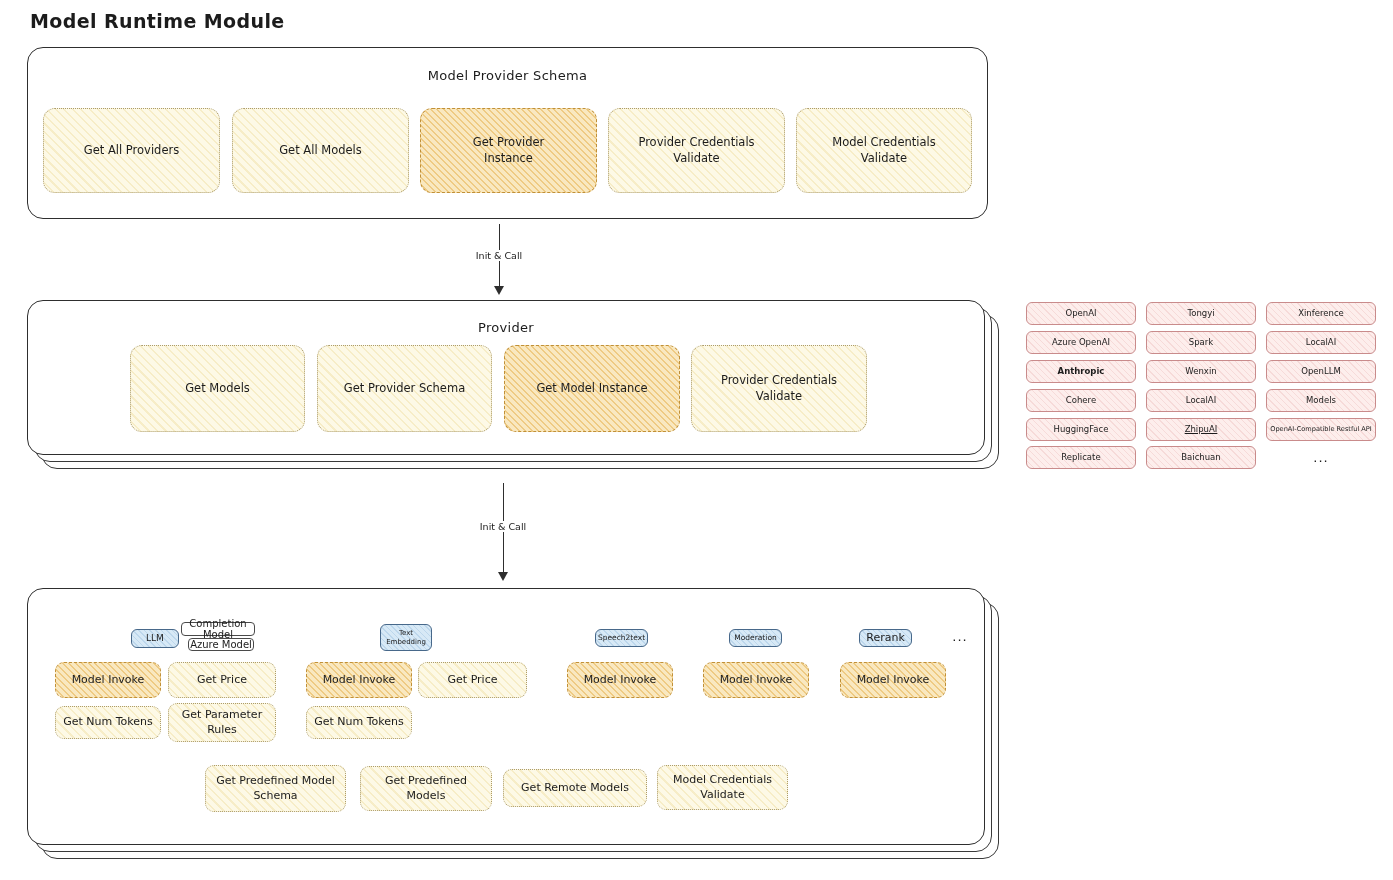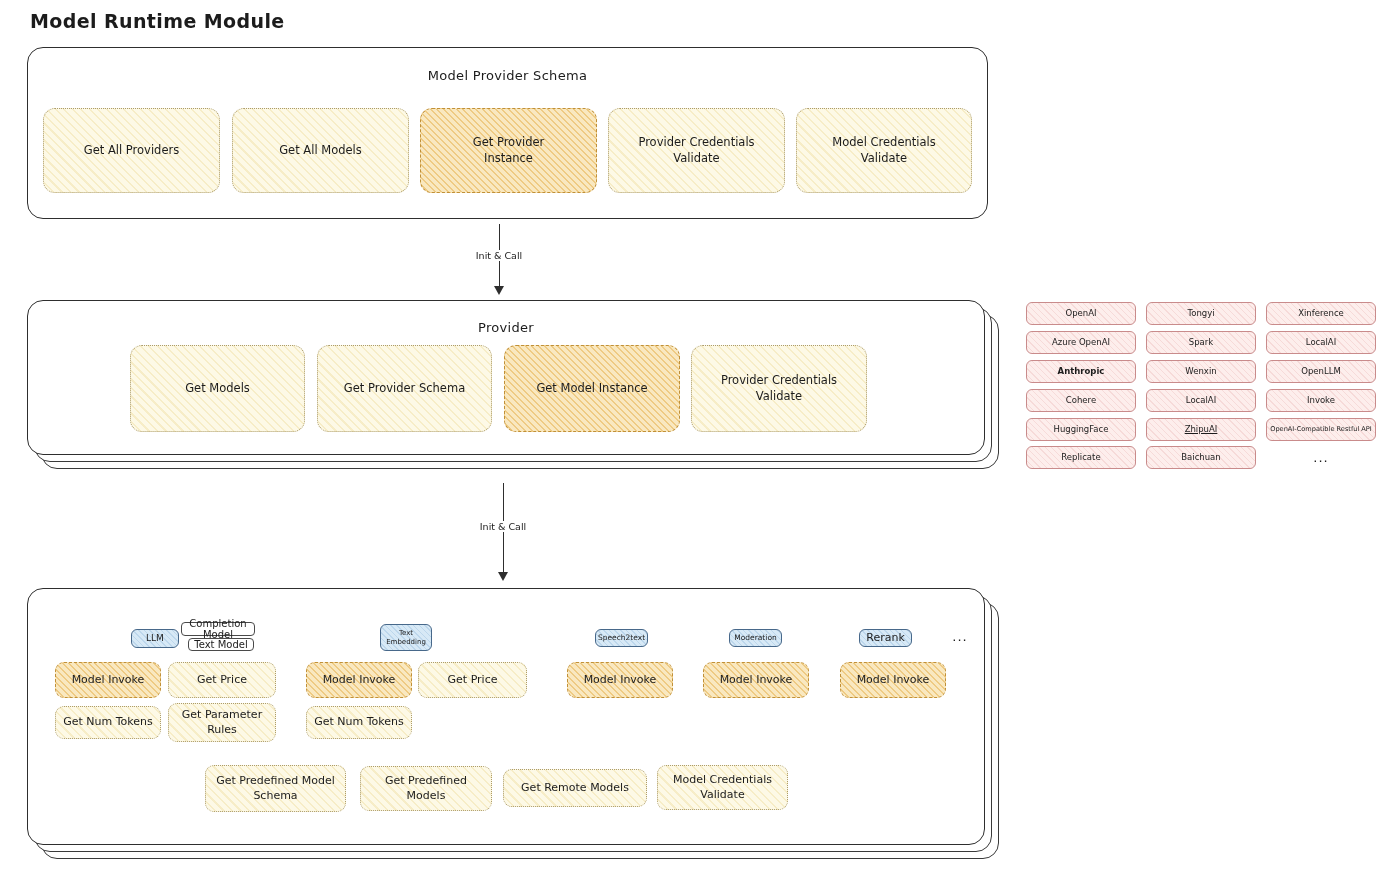--- a/index.html
+++ b/index.html
@@ -118,21 +118,21 @@
       <span>OpenLLM</span>
     </div>
 
   <div class="abs flexc pink" style="left:1026px;top:389px;width:110px;height:23px;">
       <span>Cohere</span>
     </div>
   <div class="abs flexc pink" style="left:1146px;top:389px;width:110px;height:23px;">
       <span>LocalAI</span>
     </div>
   <div class="abs flexc pink" style="left:1266px;top:389px;width:110px;height:23px;">
-      <span>Invoke</span>
+      <span>Models</span>
     </div>
 
   <div class="abs flexc pink" style="left:1026px;top:418px;width:110px;height:23px;">
       <span>HuggingFace</span>
     </div>
   <div class="abs flexc pink" style="left:1146px;top:418px;width:110px;height:23px;text-decoration:underline;">
       <span>ZhipuAI</span>
     </div>
   <div class="abs flexc pink" style="left:1266px;top:418px;width:110px;height:23px;font-size:6.6px;">
       <span>OpenAI-Compatible Restful API</span>
@@ -154,21 +154,21 @@
   <div class="abs echo" style="left:34px;top:595px;width:958px;height:257px;"></div>
   <div class="abs container" style="left:27px;top:588px;width:958px;height:257px;"></div>
 
   <div class="abs flexc chip" style="left:131px;top:629px;width:48px;height:19px;">
       <span>LLM</span>
     </div>
   <div class="abs flexc chip-sm" style="left:181px;top:622px;width:74px;height:14px;">
       <span>Completion Model</span>
     </div>
   <div class="abs flexc chip-sm" style="left:188px;top:638px;width:66px;height:13px;">
-      <span>Text Model</span>
+      <span>Azure Model</span>
     </div>
   <div class="abs flexc chip" style="left:380px;top:624px;width:52px;height:27px;font-size:7px;">
       <span style="max-width:40px;">Text Embedding</span>
     </div>
   <div class="abs flexc chip" style="left:595px;top:629px;width:53px;height:18px;font-size:7.5px;">
       <span>Speech2text</span>
     </div>
   <div class="abs flexc chip" style="left:729px;top:629px;width:53px;height:18px;font-size:7.5px;">
       <span>Moderation</span>
     </div>

